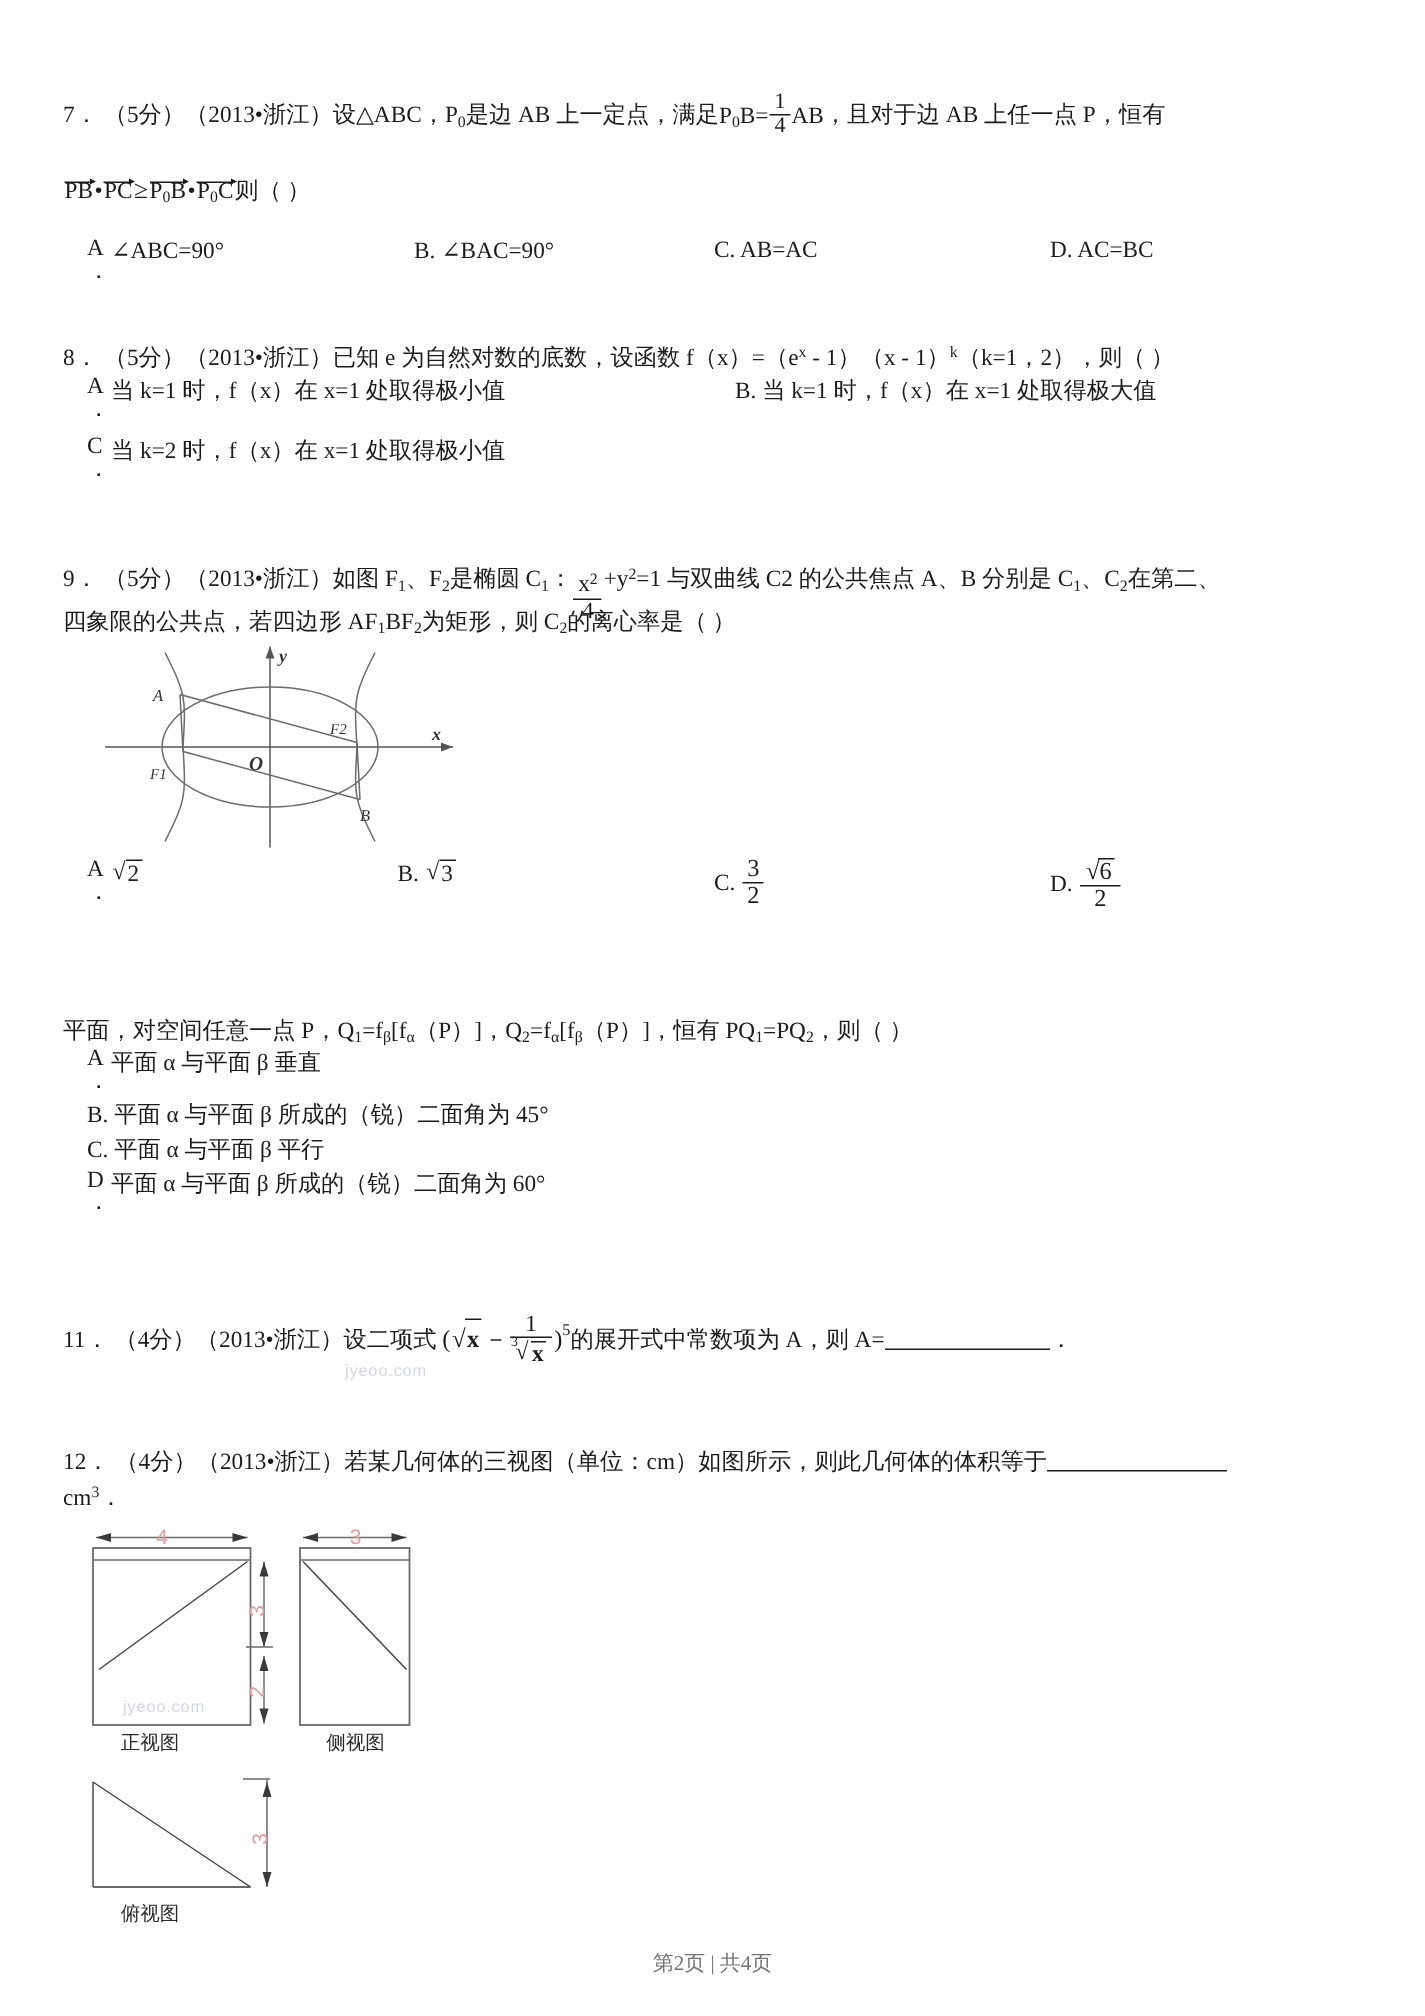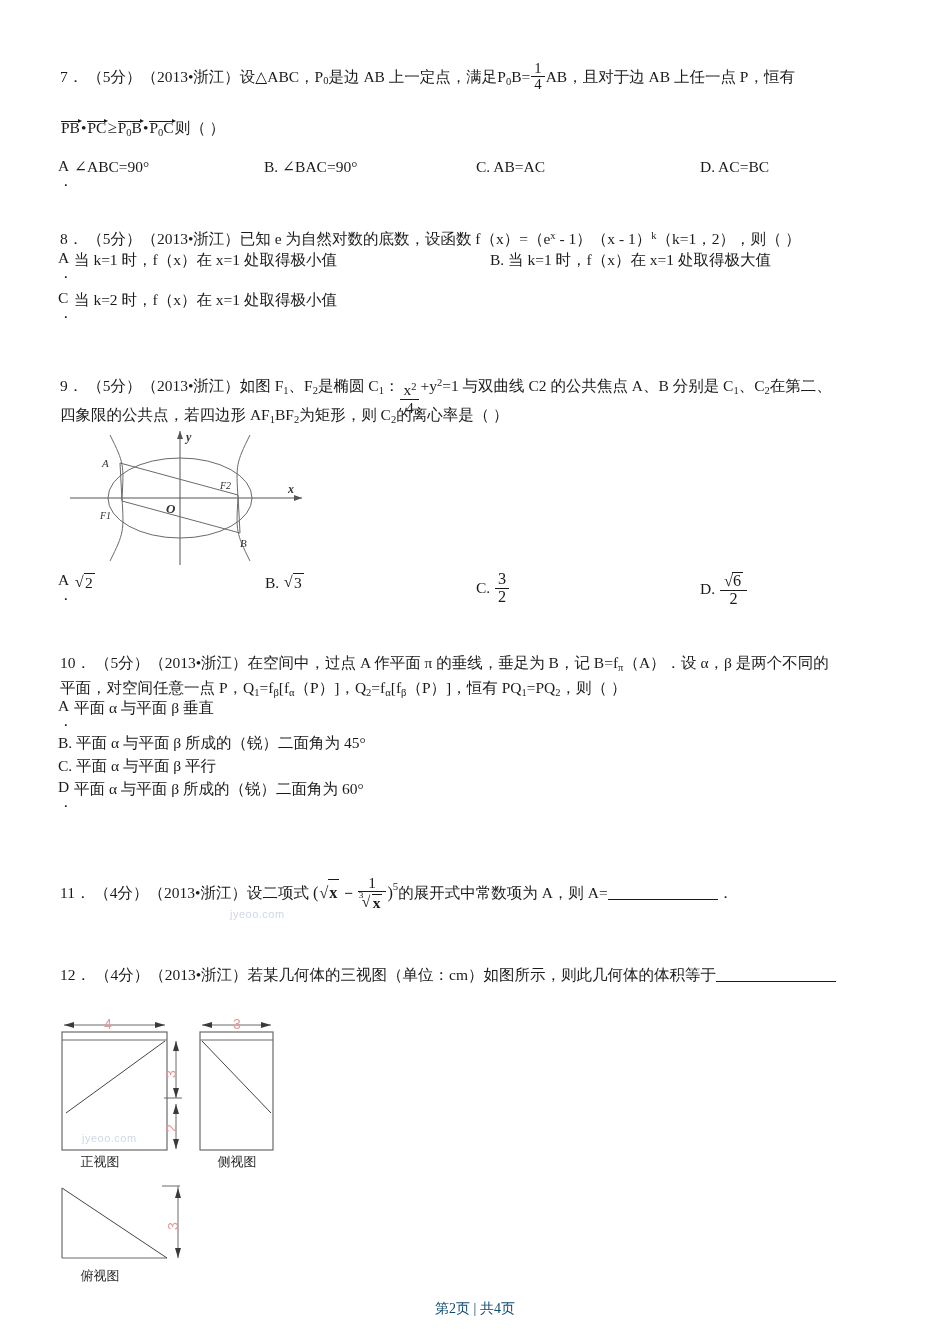--- a/index.html
+++ b/index.html
@@ -16,21 +16,21 @@
     overflow: hidden;
   }
   .page {
     position: absolute;
     left: 0; top: 0;
     width: 950px;
     height: 1344px;
   }
   .stem {
     position: absolute;
-    left: 60px;
+    left: 42px;
     width: 872px;
     font-size: 15.5px;
     line-height: 1.7;
   }
   .opt {
     position: absolute;
     font-size: 15.5px;
     white-space: nowrap;
   }
   .letter-stack {
@@ -126,21 +126,21 @@
     border-bottom: 1.2px solid #1b1b1b;
     height: 0.95em;
     vertical-align: -0.15em;
   }
   .footer {
     position: absolute;
     left: 0;
     width: 950px;
     text-align: center;
     font-size: 14px;
-    color: #0c4a6e;
+    color: #737373;
   }
   svg { display: block; }
   .figure { position: absolute; }
   .wm {
     position: absolute;
     color: #cfd8e6;
     font-size: 11px;
     letter-spacing: 0.5px;
     font-family: "Liberation Sans", sans-serif;
   }
@@ -155,21 +155,21 @@
     <span>（5分）</span><span>（2013•浙江）</span><span>设△ABC，P</span><sub>0</sub><span>是边 AB 上一定点，满足</span><span class="mathinline"><span>P</span><sub>0</sub><span>B=</span><span class="frac"><span class="num">1</span><span class="den">4</span></span><span>AB</span></span><span>，且对于边 AB 上任一点 P，恒有</span>
   </div>
 
   <div class="stem" style="top:112px;">
     <span class="vec"><span class="vbody"><span class="varrow"></span><span>PB</span></span></span><span>•</span><span class="vec"><span class="vbody"><span class="varrow"></span><span>PC</span></span></span><span style="font-size:17px;">≥</span><span class="vec"><span class="vbody"><span class="varrow"></span><span>P</span><sub>0</sub><span>B</span></span></span><span>•</span><span class="vec"><span class="vbody"><span class="varrow"></span><span>P</span><sub>0</sub><span>C</span></span></span><span>则（     ）</span>
   </div>
 
   <div class="opt" style="left:58px; top:158px;">
     <span class="letter-stack"><span>A</span><span class="dot">．</span></span><span>∠ABC=90°</span>
   </div>
-  <div class="opt" style="left:264px; top:158px;">
+  <div class="opt" style="left:276px; top:158px;">
     <span>B.</span>
     <span>∠BAC=90°</span>
   </div>
   <div class="opt" style="left:476px; top:158px;">
     <span>C.</span>
     <span>AB=AC</span>
   </div>
   <div class="opt" style="left:700px; top:158px;">
     <span>D.</span>
     <span>AC=BC</span>
@@ -239,24 +239,20 @@
   </div>
   <div class="opt" style="left:476px; top:572px;">
     <span>C.</span>
     <span class="frac" style="font-size:1.05em;"><span class="num">3</span><span class="den">2</span></span>
   </div>
   <div class="opt" style="left:700px; top:572px;">
     <span>D.</span>
     <span class="frac" style="font-size:1.05em;"><span class="num"><span class="radical" style="padding-left:8px;"><span class="rsign">√</span><span class="rbody">6</span></span></span><span class="den">2</span></span>
   </div>
 
-  <div class="stem" style="top:650px;">
-    <span>10</span><span>．</span>
-    <span>（5分）</span><span>（2013•浙江）</span><span>在空间中，过点 A 作平面 π 的垂线，垂足为 B，记 B=f</span><sub>π</sub><span>（A）．设 α，β 是两个不同的</span>
-  </div>
   <div class="stem" style="top:675px;">
     <span>平面，对空间任意一点 P，Q</span><sub>1</sub><span>=f</span><sub>β</sub><span>[f</span><sub>α</sub><span>（P）]，Q</span><sub>2</sub><span>=f</span><sub>α</sub><span>[f</span><sub>β</sub><span>（P）]，恒有 PQ</span><sub>1</sub><span>=PQ</span><sub>2</sub><span>，则（     ）</span>
   </div>
 
   <div class="opt" style="left:58px; top:698px;">
     <span class="letter-stack"><span>A</span><span class="dot">．</span></span><span>平面 α 与平面 β 垂直</span>
   </div>
   <div class="opt" style="left:58px; top:733px;">
     <span>B.</span>
     <span>平面 α 与平面 β 所成的（锐）二面角为 45°</span>
@@ -272,20 +268,23 @@
 
   <div class="stem" style="top:876px;">
     <span>11</span><span>．</span>
     <span>（4分）</span><span>（2013•浙江）</span><span>设二项式</span>
     <span style="display:inline-block; vertical-align:middle; font-size:1.05em;"><span>(</span><span class="radical"><span class="rsign">√</span><span class="rbody" style="font-weight:bold;">x</span></span><span>－</span><span class="frac" style="font-size:0.95em;"><span class="num">1</span><span class="den" style="padding-top:1px;"><span class="radical" style="padding-left:10px;"><span class="rdeg">3</span><span class="rsign">√</span><span class="rbody" style="font-weight:bold;">x</span></span></span></span><span>)</span></span><sup style="font-size:0.7em; vertical-align:0.75em;">5</sup><span>的展开式中常数项为 A，则 A=</span><span class="blank-line" style="width:110px;"></span><span>．</span>
   </div>
 
   <div class="stem" style="top:962px;">
     <span>12</span><span>．</span>
     <span>（4分）</span><span>（2013•浙江）</span><span>若某几何体的三视图（单位：cm）如图所示，则此几何体的体积等于</span><span class="blank-line" style="width:120px;"></span>
+  </div>
+  <div class="stem" style="top:986px;">
+    <span>cm</span><sup>3</sup><span>．</span>
   </div>
 
   <div class="figure" style="left:52px; top:1008px;">
     <svg width="250" height="290" viewBox="0 0 250 290">
 
       <rect x="10" y="24" width="105" height="118" fill="none" stroke="#6a6a6a" stroke-width="1.2"></rect>
 
       <line x1="10" y1="32" x2="115" y2="32" stroke="#6a6a6a" stroke-width="1"></line>
 
       <line x1="14" y1="105" x2="113" y2="33" stroke="#444" stroke-width="1"></line>

